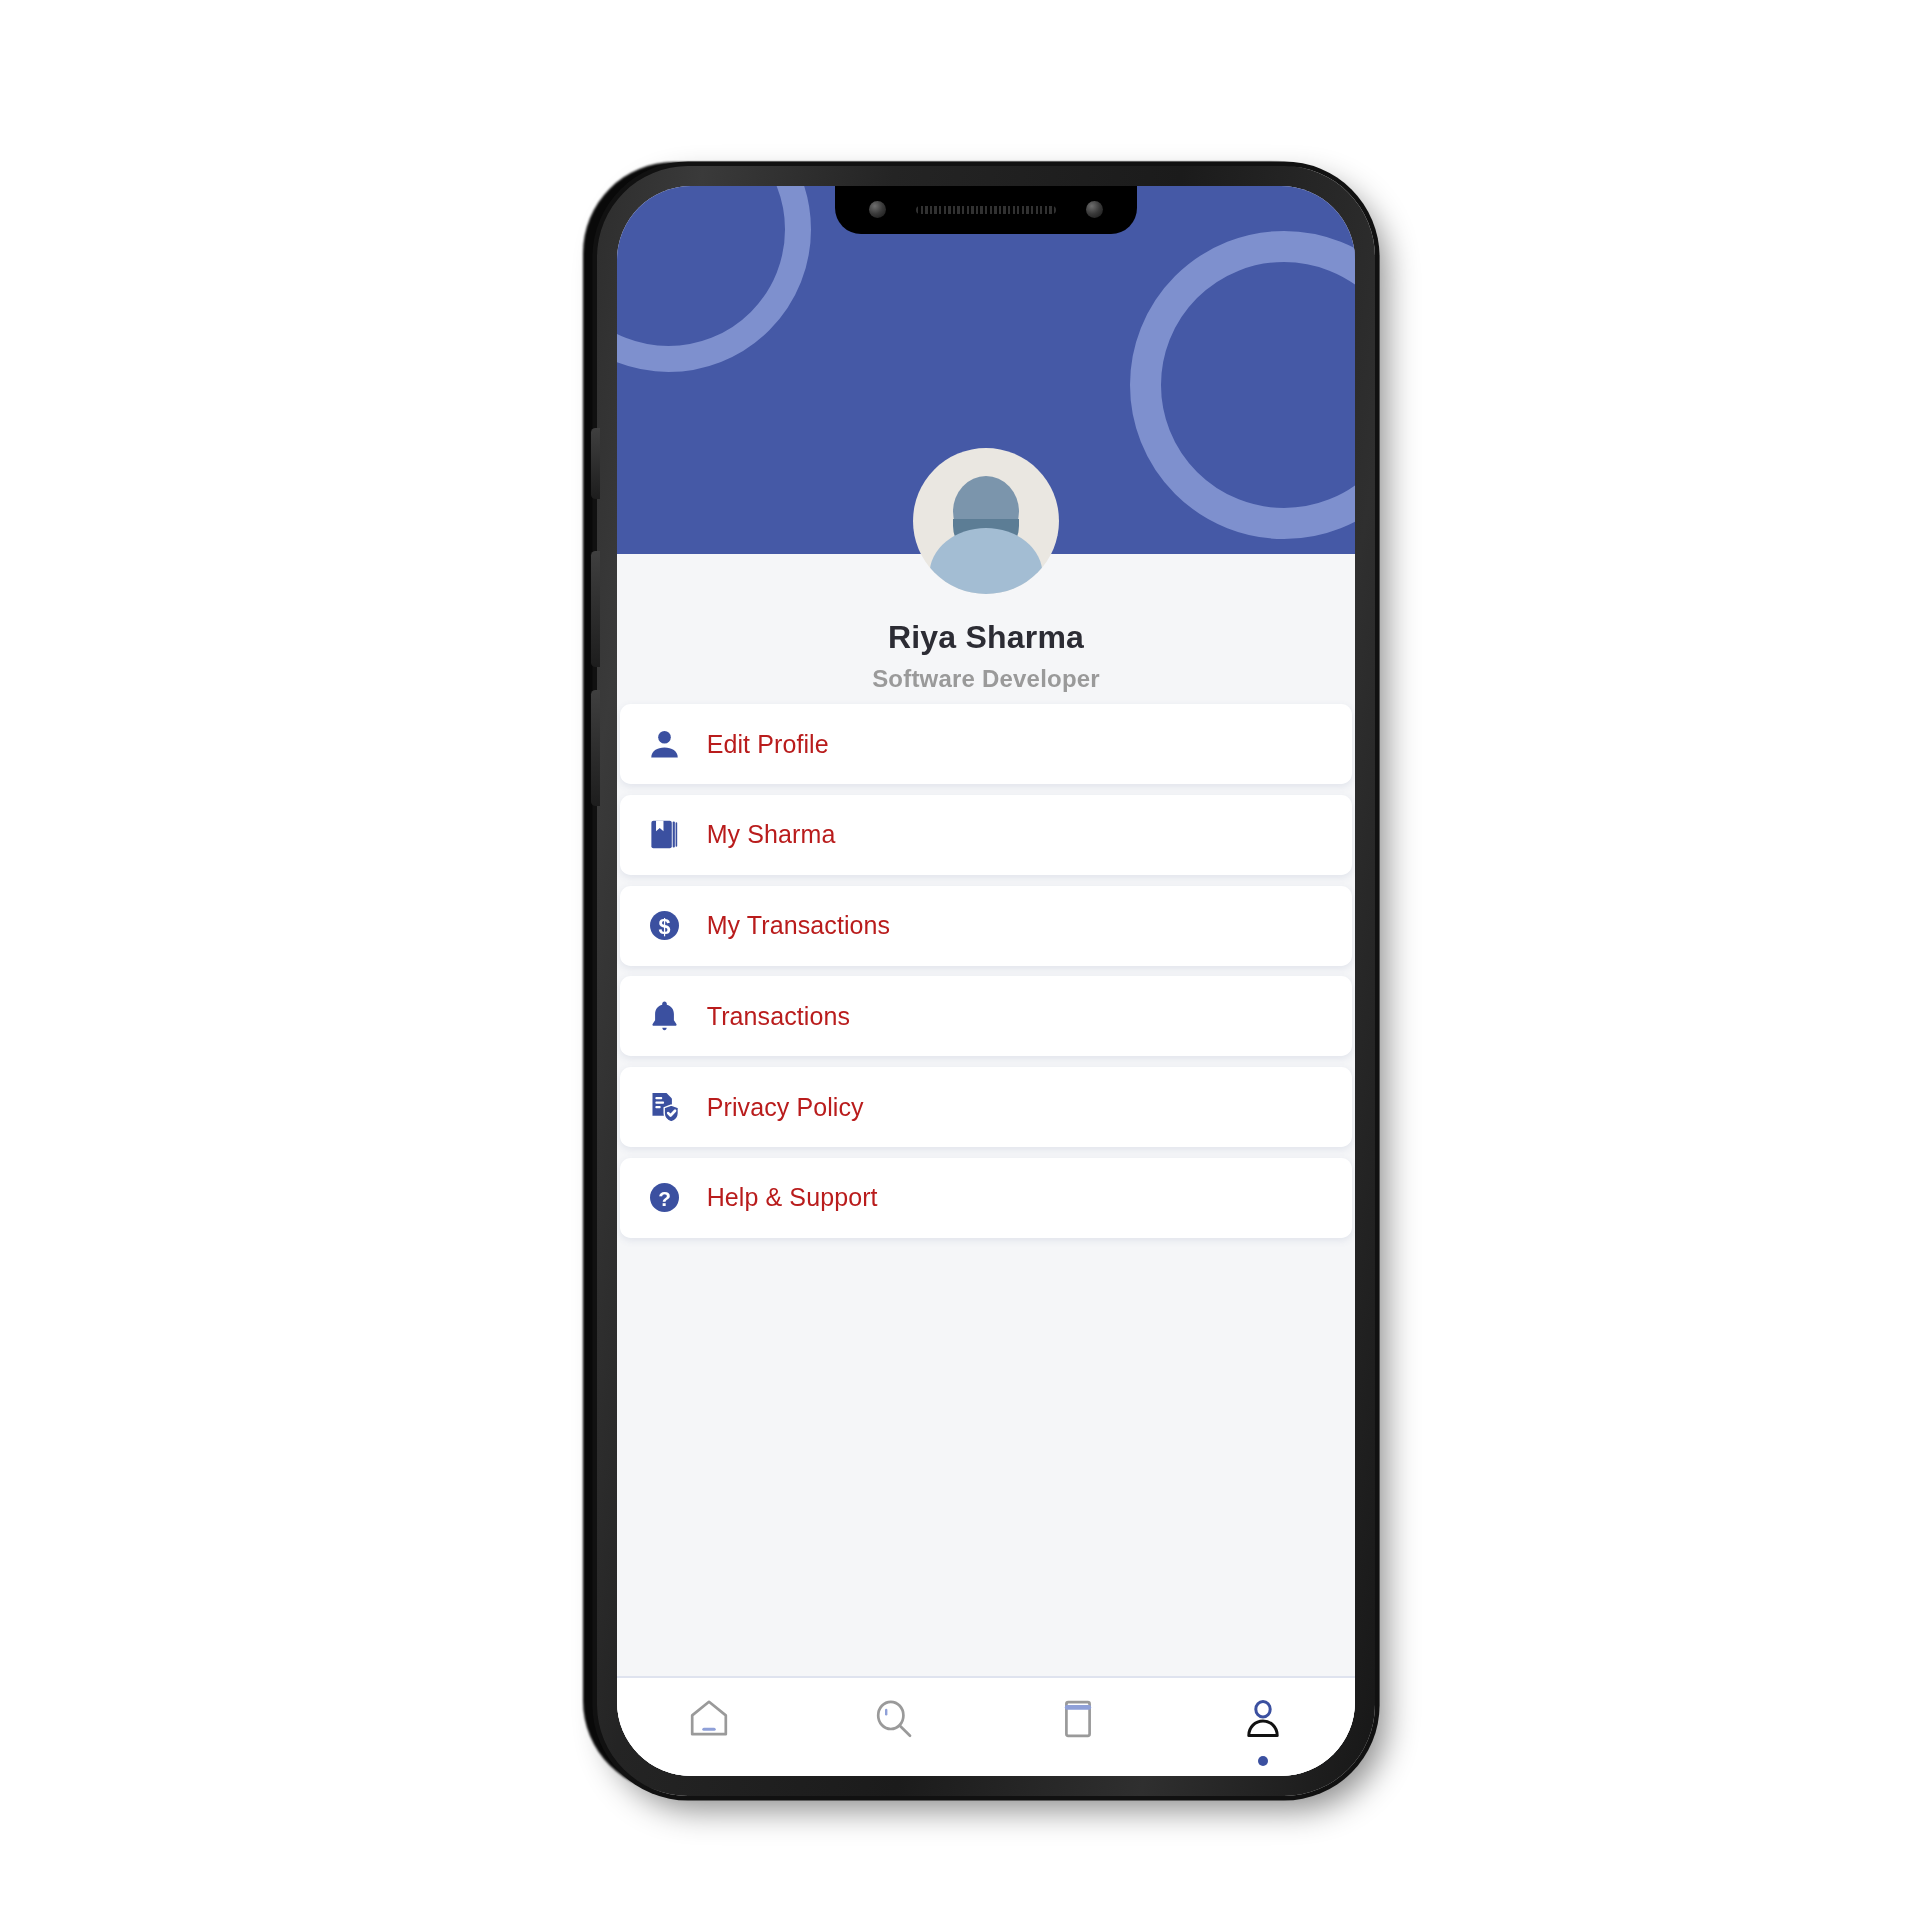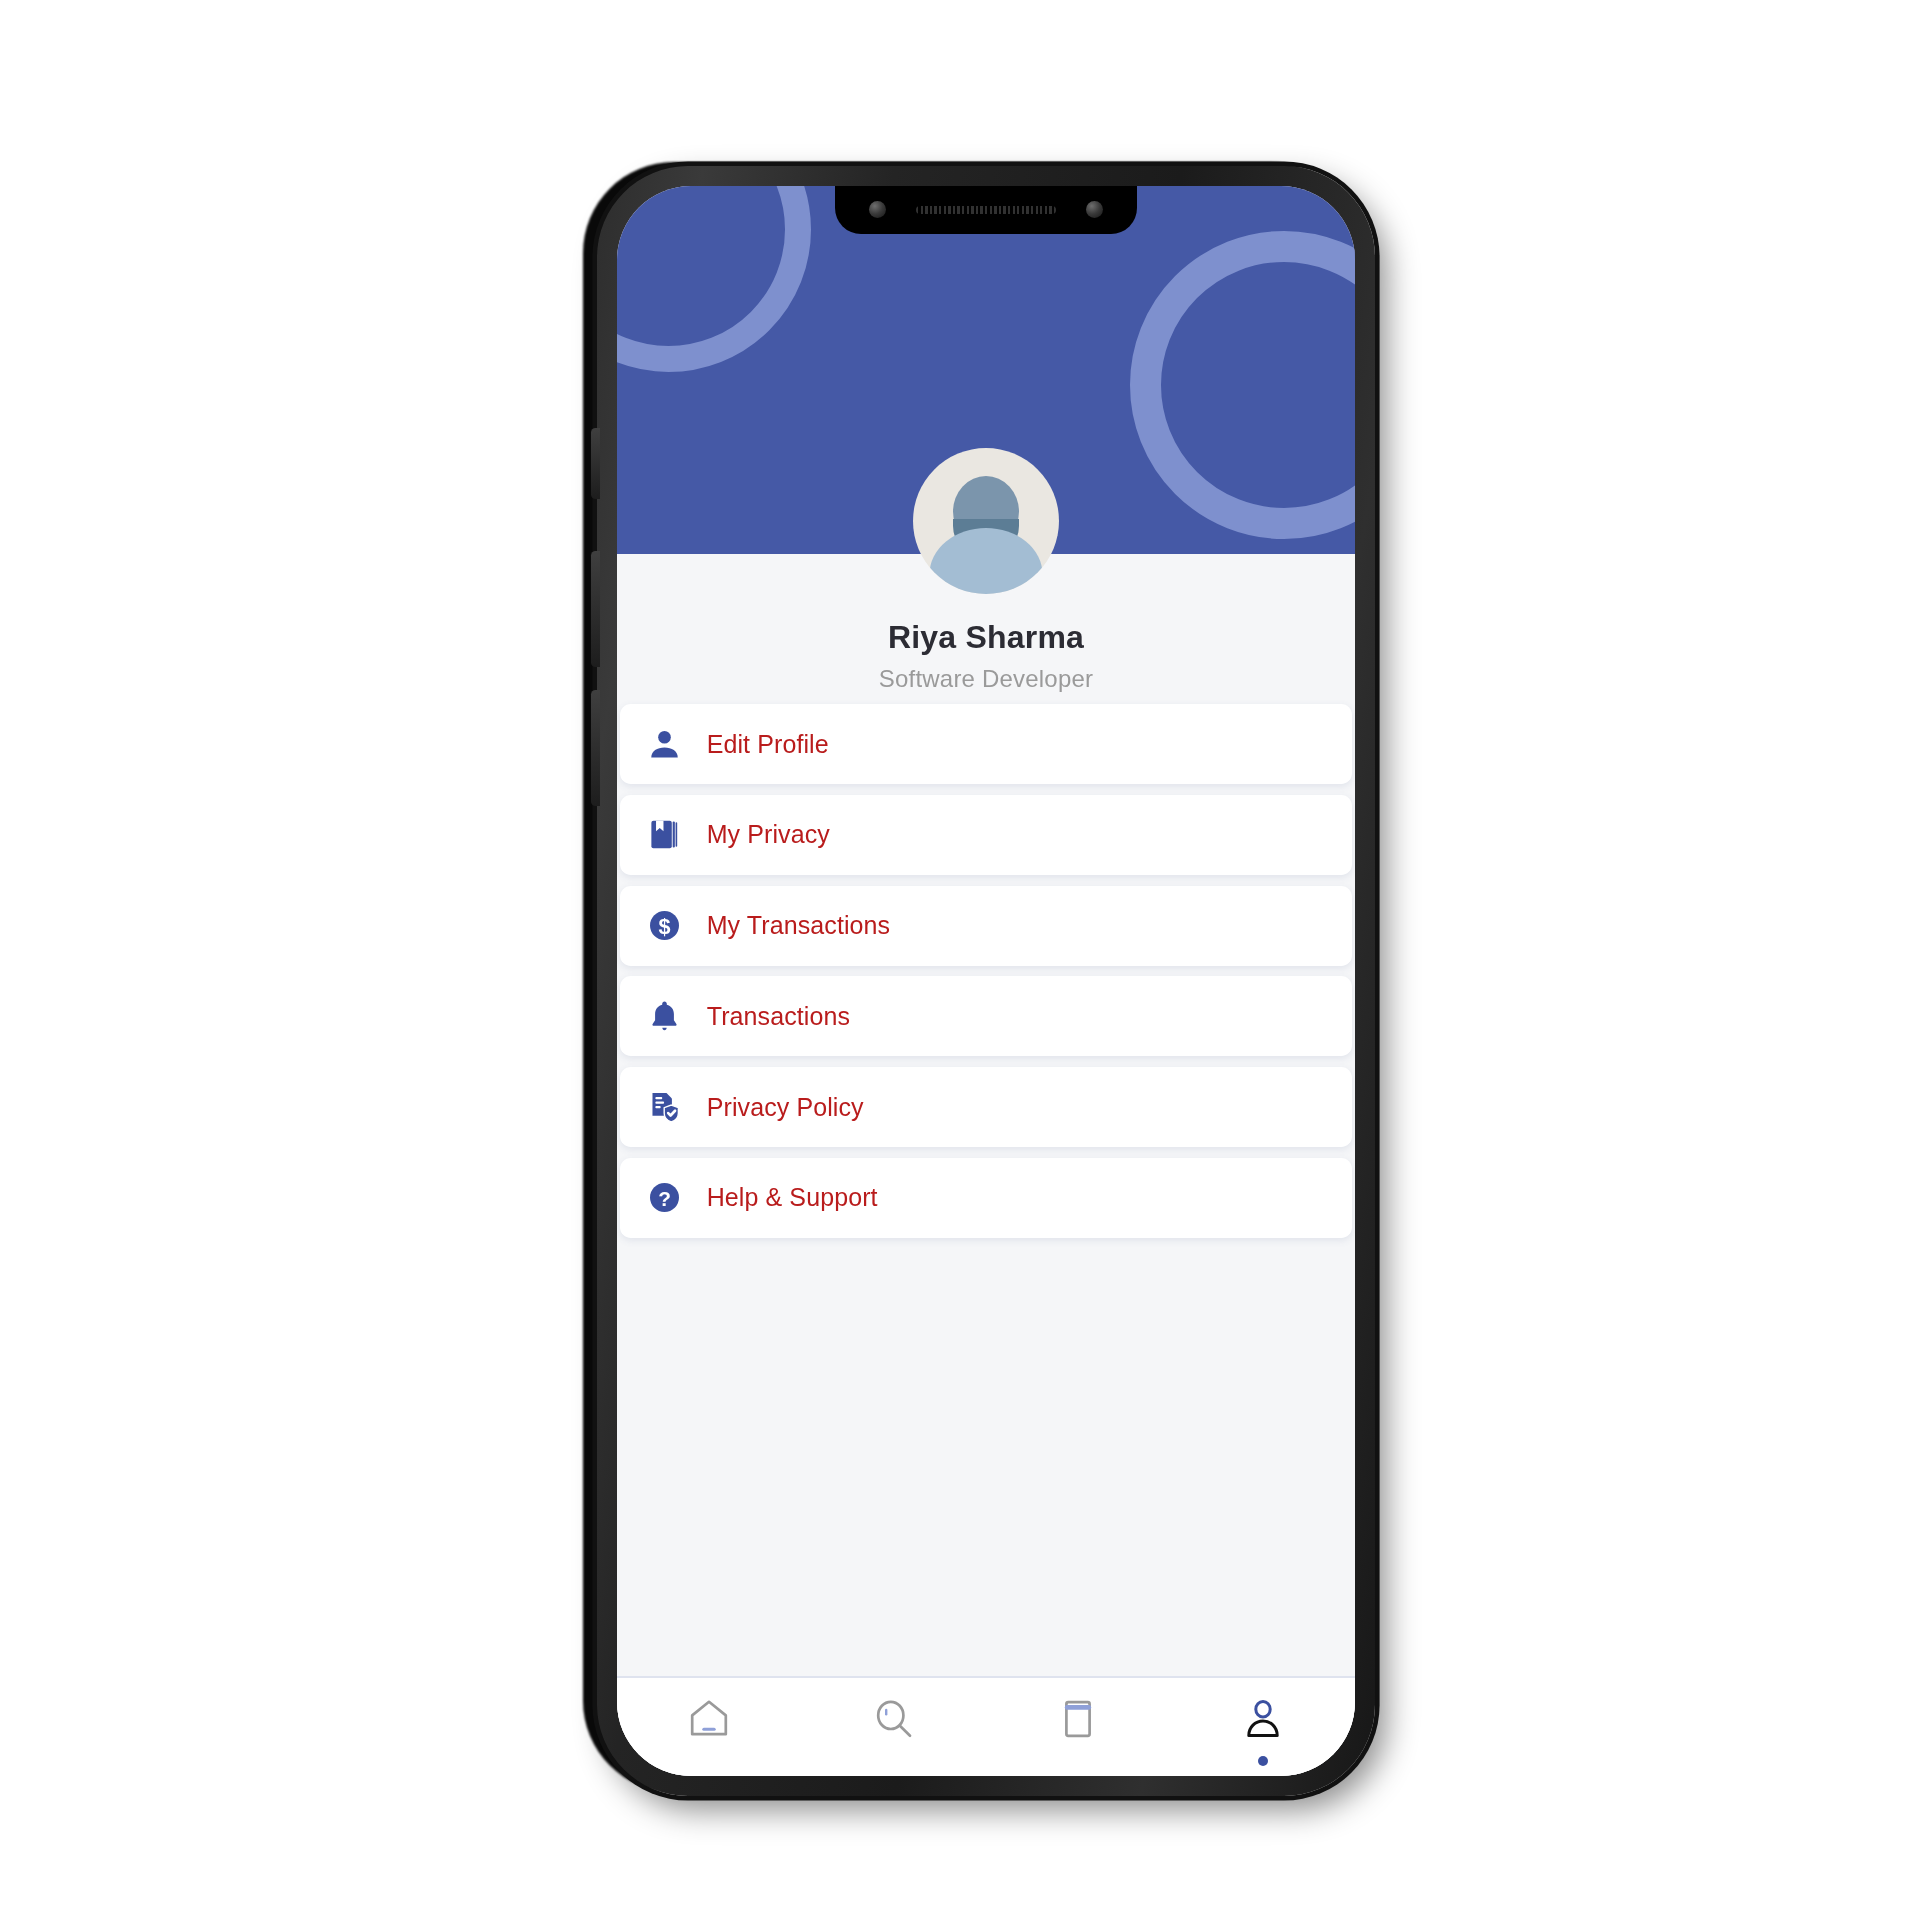--- a/index.html
+++ b/index.html
@@ -157,21 +157,21 @@
   }
   .pname {
     font-size: 32px;
     font-weight: 700;
     color: #2c2c34;
     letter-spacing: 0.2px;
   }
   .prole {
     margin-top: 9.2px;
     font-size: 24px;
-    font-weight: 400;
+    font-weight: 700;
     color: #9a9a9a;
     letter-spacing: 0.2px;
   }
 
   
   .menu {
     position: absolute;
     left: 0; right: 0;
     top: 518px;
   }
@@ -279,21 +279,21 @@
 
         <div class="menu-card">
           <span class="mi-icon">
             <svg width="35" height="35" viewBox="0 0 24 24">
               <rect x="3" y="2.6" width="14" height="18.8" rx="1.4" fill="#3B50A0"></rect>
               <path d="M6.2 2.6h5.1v7.1l-2.55-2.1-2.55 2.1z" fill="#ffffff"></path>
               <rect x="17.6" y="3.1" width="1.5" height="17.8" rx="0.7" fill="#3B50A0"></rect>
               <rect x="19.6" y="3.6" width="1.1" height="16.8" rx="0.55" fill="#3B50A0"></rect>
             </svg>
           </span>
-          <span class="mi-label">My Privacy</span>
+          <span class="mi-label">My Sharma</span>
         </div>
 
         <div class="menu-card">
           <span class="mi-icon">
             <svg width="37" height="37" viewBox="0 0 24 24">
               <circle cx="12" cy="12" r="9.4" fill="#3B50A0"></circle>
               <text x="12" y="17.4" text-anchor="middle" font-family="Liberation Sans, sans-serif" font-size="14" font-weight="700" fill="#ffffff">$</text>
             </svg>
           </span>
           <span class="mi-label">My Transactions</span>

